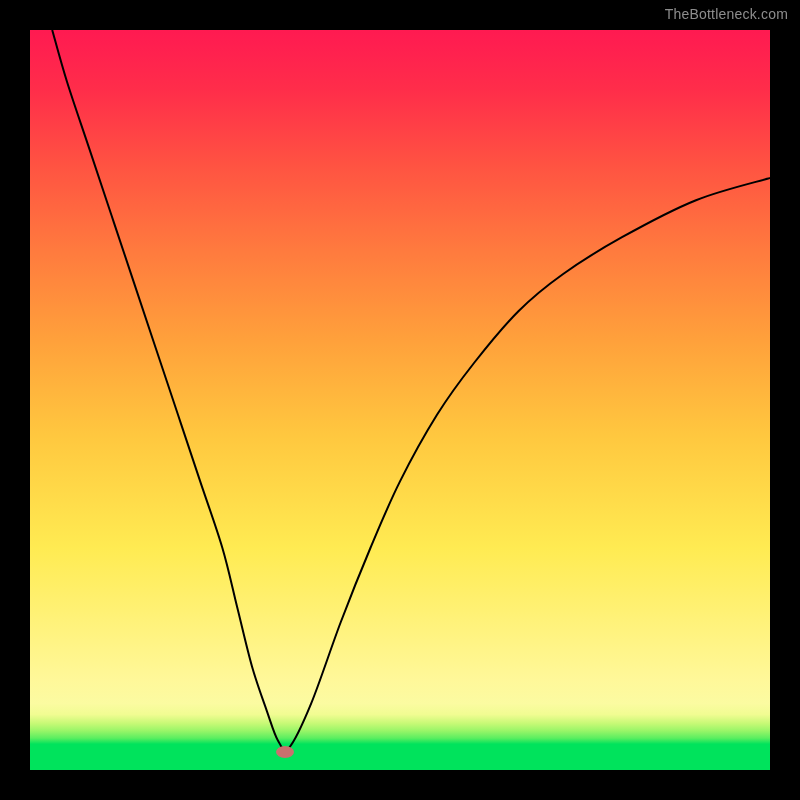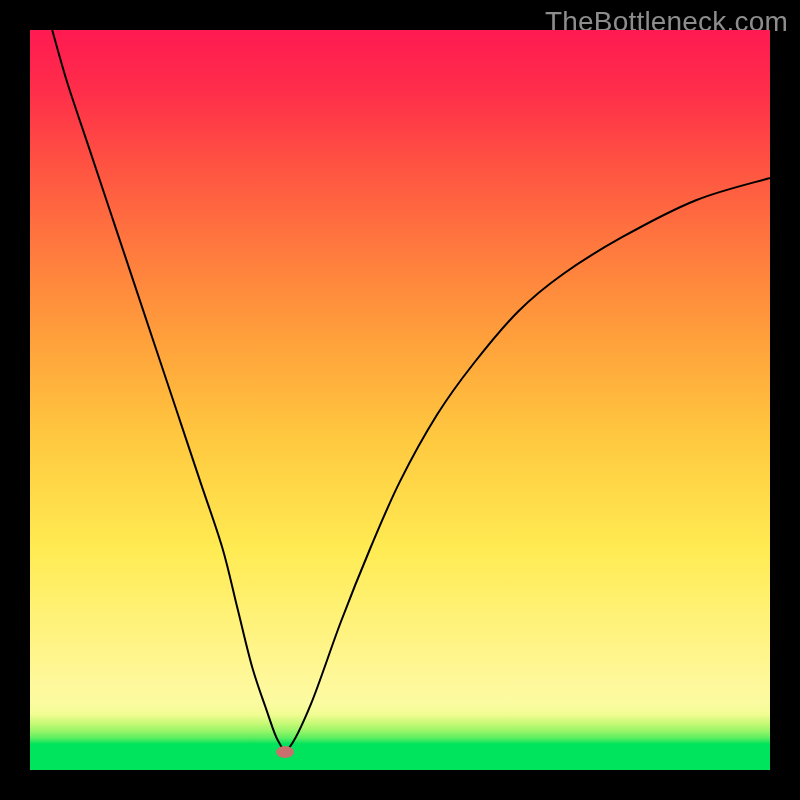--- a/index.html
+++ b/index.html
@@ -32,21 +32,21 @@
       #ff5242 82%,
       #ff2d4a 92%,
       #ff1a51 100%
     );
   }
   .watermark {
     position: absolute;
     top: 6px;
     right: 12px;
     font-family: Arial, Helvetica, sans-serif;
-    font-size: 28px;
+    font-size: 14px;
     font-weight: 400;
     color: #8d8d8d;
     letter-spacing: 0.2px;
   }
   .curve {
     position: absolute;
     left: 0;
     top: 0;
     width: 740px;
     height: 740px;

